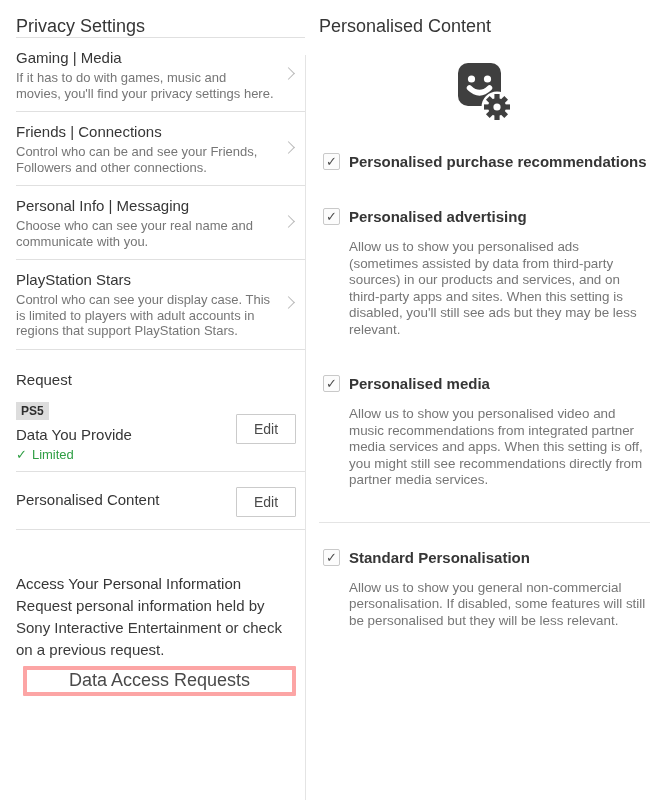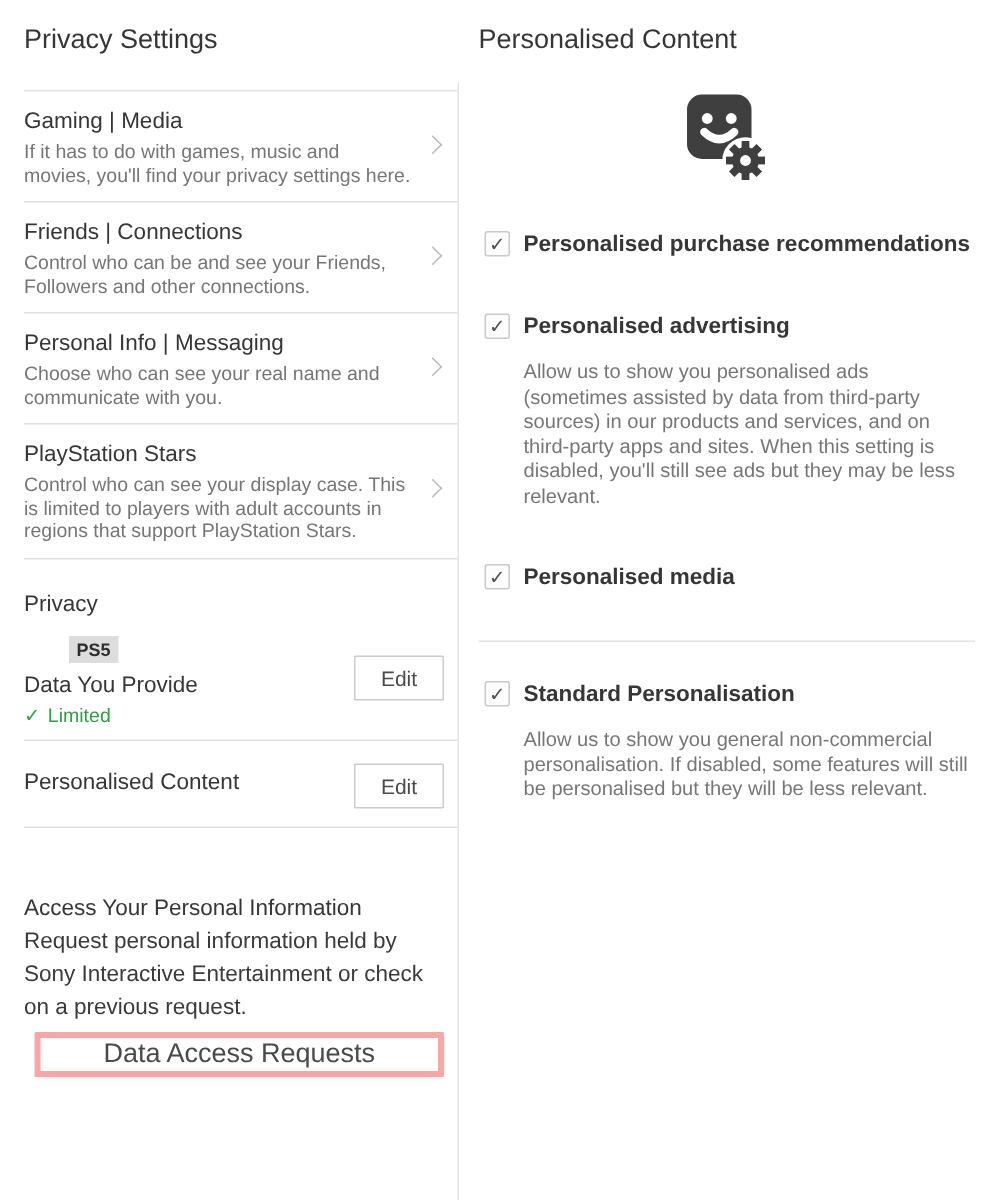--- a/index.html
+++ b/index.html
@@ -8,42 +8,42 @@
     width:661px; height:800px; overflow:hidden; position:relative;
     font-family:"Liberation Sans", sans-serif; color:#363636;
   }
   .page { position:relative; display:flex; width:661px; height:800px; }
   .v-divider { position:absolute; left:305px; top:55px; bottom:0; width:1px; background:#e4e4e4; }
 
   
   .left-col { width:305px; padding:15px 0 0 16px; }
   .col-title { font-size:18px; line-height:22px; color:#363636; font-weight:400; }
 
-  .nav-list { margin-top:23px; border-top:1px solid #e0e0e0; }
+  .nav-list { border-top:1px solid #e0e0e0; }
   .nav-item {
     position:relative; border-bottom:1px solid #e0e0e0;
     padding:10px 30px 10px 0; cursor:pointer;
   }
   .nav-item-title { font-size:15px; line-height:19px; color:#363636; margin-bottom:3px; }
   .nav-item-desc { font-size:13px; line-height:15.5px; color:#767676; max-width:258px; }
   .chevron {
     position:absolute; right:12px; top:50%;
     width:9px; height:9px; margin-top:-6px;
     border-top:1.5px solid #b9b9b9; border-right:1.5px solid #b9b9b9;
     transform:rotate(45deg);
   }
 
   .privacy-label { margin-top:21px; font-size:15px; line-height:18px; color:#363636; }
   .privacy-rows { margin-top:12px; }
   .privacy-row { position:relative; border-bottom:1px solid #e0e0e0; }
   .privacy-row.first { padding:0 70px 8px 0; }
   .privacy-row.second { padding:19px 70px 20px 0; }
   .ps5-badge {
     display:inline-block; background:#dddddd; color:#2e2e2e;
-    font-size:12px; font-weight:bold; line-height:16px; padding:1px 5px;margin-left:30px;
+    font-size:12px; font-weight:bold; line-height:16px; padding:1px 5px;
   }
   .privacy-row-title { font-size:15px; line-height:18px; color:#363636; margin-top:6px; }
   .privacy-row.second .privacy-row-title { margin-top:0; }
   .privacy-row-status { margin-top:3px; font-size:13px; line-height:16px; color:#2f9e44; }
   .status-check { color:#2f9e44; font-size:13px; margin-right:5px; }
   .edit-btn {
     position:absolute; right:9px; width:60px; height:30px;
     background:#ffffff; border:1px solid #cbcbcb; border-radius:1px;
     font-family:"Liberation Sans", sans-serif; font-size:14px; color:#4a4a4a; cursor:pointer;
   }
@@ -101,21 +101,21 @@
         <div class="nav-item-desc">Choose who can see your real name and communicate with you.</div>
         <span class="chevron"></span>
       </div>
       <div class="nav-item">
         <div class="nav-item-title">PlayStation Stars</div>
         <div class="nav-item-desc">Control who can see your display case. This is limited to players with adult accounts in regions that support PlayStation Stars.</div>
         <span class="chevron"></span>
       </div>
     </div>
 
-    <div class="privacy-label">Privacy</div>
+    <div class="privacy-label">Request</div>
 
     <div class="privacy-rows">
       <div class="privacy-row first">
         <span class="ps5-badge">PS5</span>
         <div class="privacy-row-title">Data You Provide</div>
         <div class="privacy-row-status"><span class="status-check">✓</span><span>Limited</span></div>
         <button class="edit-btn b1">Edit</button>
       </div>
       <div class="privacy-row second">
         <div class="privacy-row-title">Personalised Content</div>
@@ -165,20 +165,21 @@
         <span class="setting-title">Personalised advertising</span>
       </div>
       <div class="setting-desc">Allow us to show you personalised ads (sometimes assisted by data from third-party sources) in our products and services, and on third-party apps and sites. When this setting is disabled, you'll still see ads but they may be less relevant.</div>
     </div>
 
     <div class="setting-section spaced">
       <div class="setting-header">
         <span class="checkbox">✓</span>
         <span class="setting-title">Personalised media</span>
       </div>
+      <div class="setting-desc">Allow us to show you personalised video and music recommendations from integrated partner media services and apps. When this setting is off, you might still see recommendations directly from partner media services.</div>
     </div>
 
     <hr class="h-divider">
 
     <div class="setting-section spaced">
       <div class="setting-header">
         <span class="checkbox">✓</span>
         <span class="setting-title">Standard Personalisation</span>
       </div>
       <div class="setting-desc">Allow us to show you general non-commercial personalisation. If disabled, some features will still be personalised but they will be less relevant.</div>

